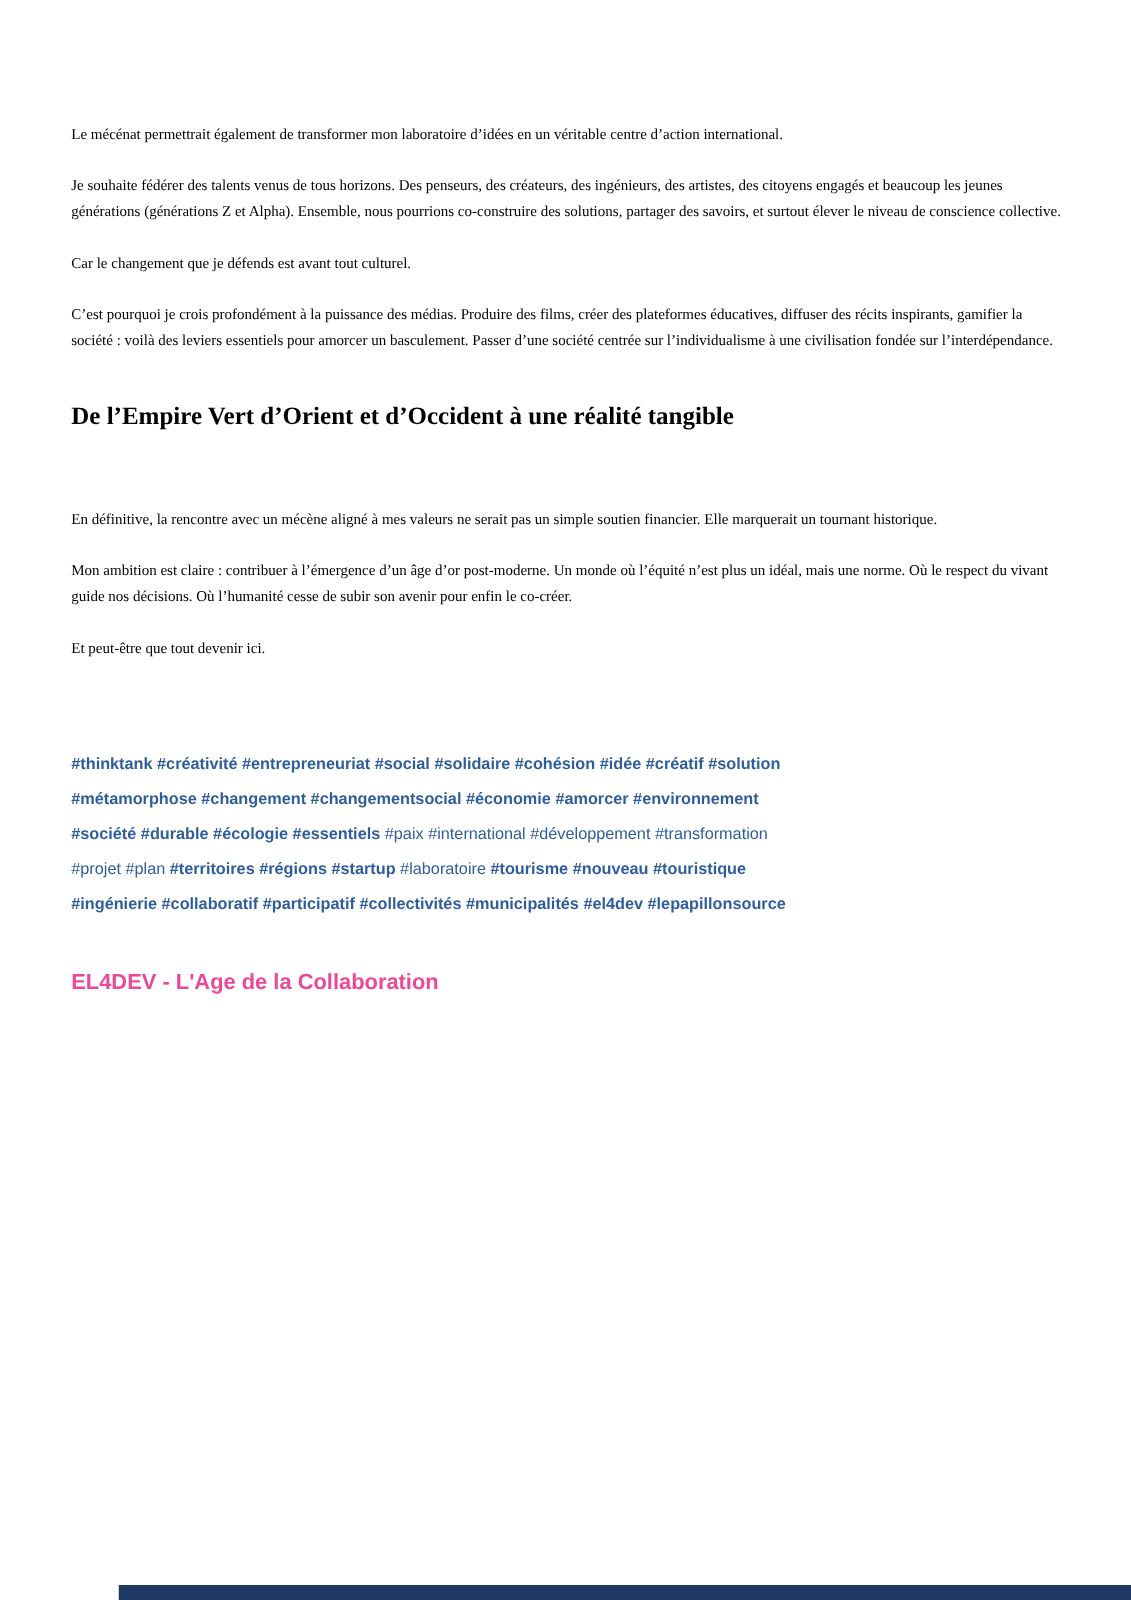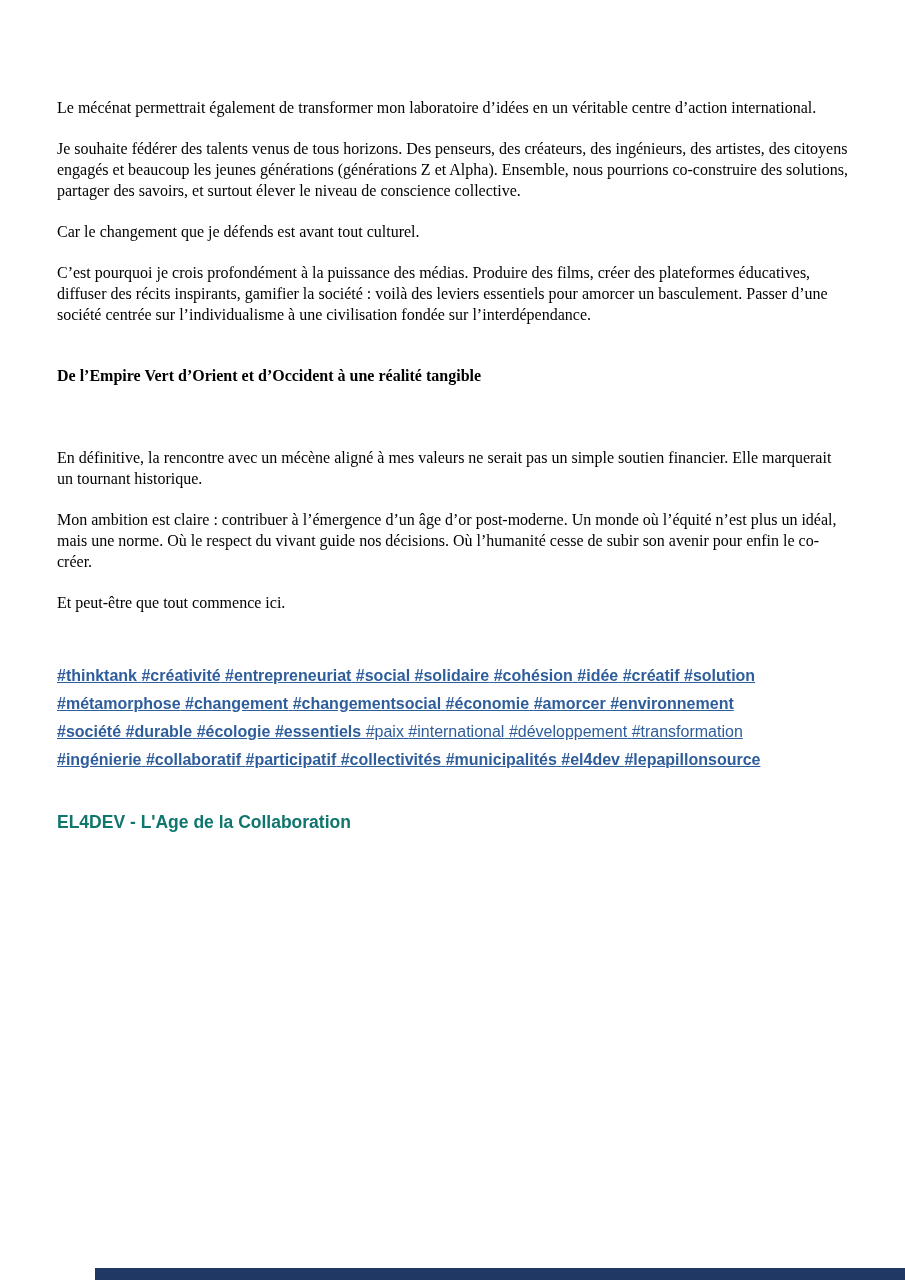--- a/index.html
+++ b/index.html
@@ -13,36 +13,35 @@
   .page {
     position: relative;
     width: 905px; height: 1280px;
     background: #ffffff;
     overflow: hidden;
   }
   .content {
     padding: 97px 55px 0 57px;
   }
   .para {
-    font-size: 16px;
+    font-size: 12px;
     line-height: 21px;
     margin: 0 0 20px 0;
   }
   .heading {
-    font-size: 16px;
+    font-size: 20px;
     line-height: 21px;
     font-weight: bold;
     margin: 40px 0 61px 0;
   }
   .hashtag-block {
-    margin-top: 49px;
+    margin-top: 68px;
     font-family: "Liberation Sans", "DejaVu Sans", sans-serif;
-    font-size: 16px;
+    font-size: 13px;
     line-height: 28px;
-    text-decoration: underline;
   }
   .hashtag-line { white-space: normal; }
   .tag { font-weight: normal; }
   .tag.bold { font-weight: bold; }
   .brand-line {
     margin-top: 38px;
     font-family: "Liberation Sans", "DejaVu Sans", sans-serif;
     font-size: 17.5px;
     font-weight: bold;
   }
@@ -63,27 +62,28 @@
         <p class="para">Je souhaite fédérer des talents venus de tous horizons. Des penseurs, des créateurs, des ingénieurs, des artistes, des citoyens engagés et beaucoup les jeunes générations (générations Z et Alpha). Ensemble, nous pourrions co-construire des solutions, partager des savoirs, et surtout élever le niveau de conscience collective.</p>
         <p class="para">Car le changement que je défends est avant tout culturel.</p>
         <p class="para">C’est pourquoi je crois profondément à la puissance des médias. Produire des films, créer des plateformes éducatives, diffuser des récits inspirants, gamifier la société : voilà des leviers essentiels pour amorcer un basculement. Passer d’une société centrée sur l’individualisme à une civilisation fondée sur l’interdépendance.</p>
       </div>
 
     <p class="heading">De l’Empire Vert d’Orient et d’Occident à une réalité tangible</p>
 
     <div>
         <p class="para">En définitive, la rencontre avec un mécène aligné à mes valeurs ne serait pas un simple soutien financier. Elle marquerait un tournant historique.</p>
         <p class="para">Mon ambition est claire : contribuer à l’émergence d’un âge d’or post-moderne. Un monde où l’équité n’est plus un idéal, mais une norme. Où le respect du vivant guide nos décisions. Où l’humanité cesse de subir son avenir pour enfin le co-créer.</p>
-        <p class="para">Et peut-être que tout commence ici.</p>
+        <p class="para">Et peut-être que tout devenir ici.</p>
       </div>
 
     <div class="hashtag-block" style="color: rgb(46, 93, 155);">
         <div class="hashtag-line"><span class="tag bold">#thinktank</span> <span class="tag bold">#créativité</span> <span class="tag bold">#entrepreneuriat</span> <span class="tag bold">#social</span> <span class="tag bold">#solidaire</span> <span class="tag bold">#cohésion</span> <span class="tag bold">#idée</span> <span class="tag bold">#créatif</span> <span class="tag bold">#solution</span></div>
         <div class="hashtag-line"><span class="tag bold">#métamorphose</span> <span class="tag bold">#changement</span> <span class="tag bold">#changementsocial</span> <span class="tag bold">#économie</span> <span class="tag bold">#amorcer</span> <span class="tag bold">#environnement</span></div>
         <div class="hashtag-line"><span class="tag bold">#société</span> <span class="tag bold">#durable</span> <span class="tag bold">#écologie</span> <span class="tag bold">#essentiels</span> <span class="tag">#paix</span> <span class="tag">#international</span> <span class="tag">#développement</span> <span class="tag">#transformation</span></div>
+        <div class="hashtag-line"><span class="tag">#projet</span> <span class="tag">#plan</span> <span class="tag bold">#territoires</span> <span class="tag bold">#régions</span> <span class="tag bold">#startup</span> <span class="tag">#laboratoire</span> <span class="tag bold">#tourisme</span> <span class="tag bold">#nouveau</span> <span class="tag bold">#touristique</span></div>
         <div class="hashtag-line"><span class="tag bold">#ingénierie</span> <span class="tag bold">#collaboratif</span> <span class="tag bold">#participatif</span> <span class="tag bold">#collectivités</span> <span class="tag bold">#municipalités</span> <span class="tag bold">#el4dev</span> <span class="tag bold">#lepapillonsource</span></div>
       </div>
 
-    <p class="brand-line" style="color: #0f766e;">EL4DEV - L'Age de la Collaboration</p>
+    <p class="brand-line" style="color: #ec4899;">EL4DEV - L'Age de la Collaboration</p>
   </div>
 
   <div class="next-page-strip" style="background: rgb(31, 56, 100);"></div>
 </div>
 
 </body></html>

